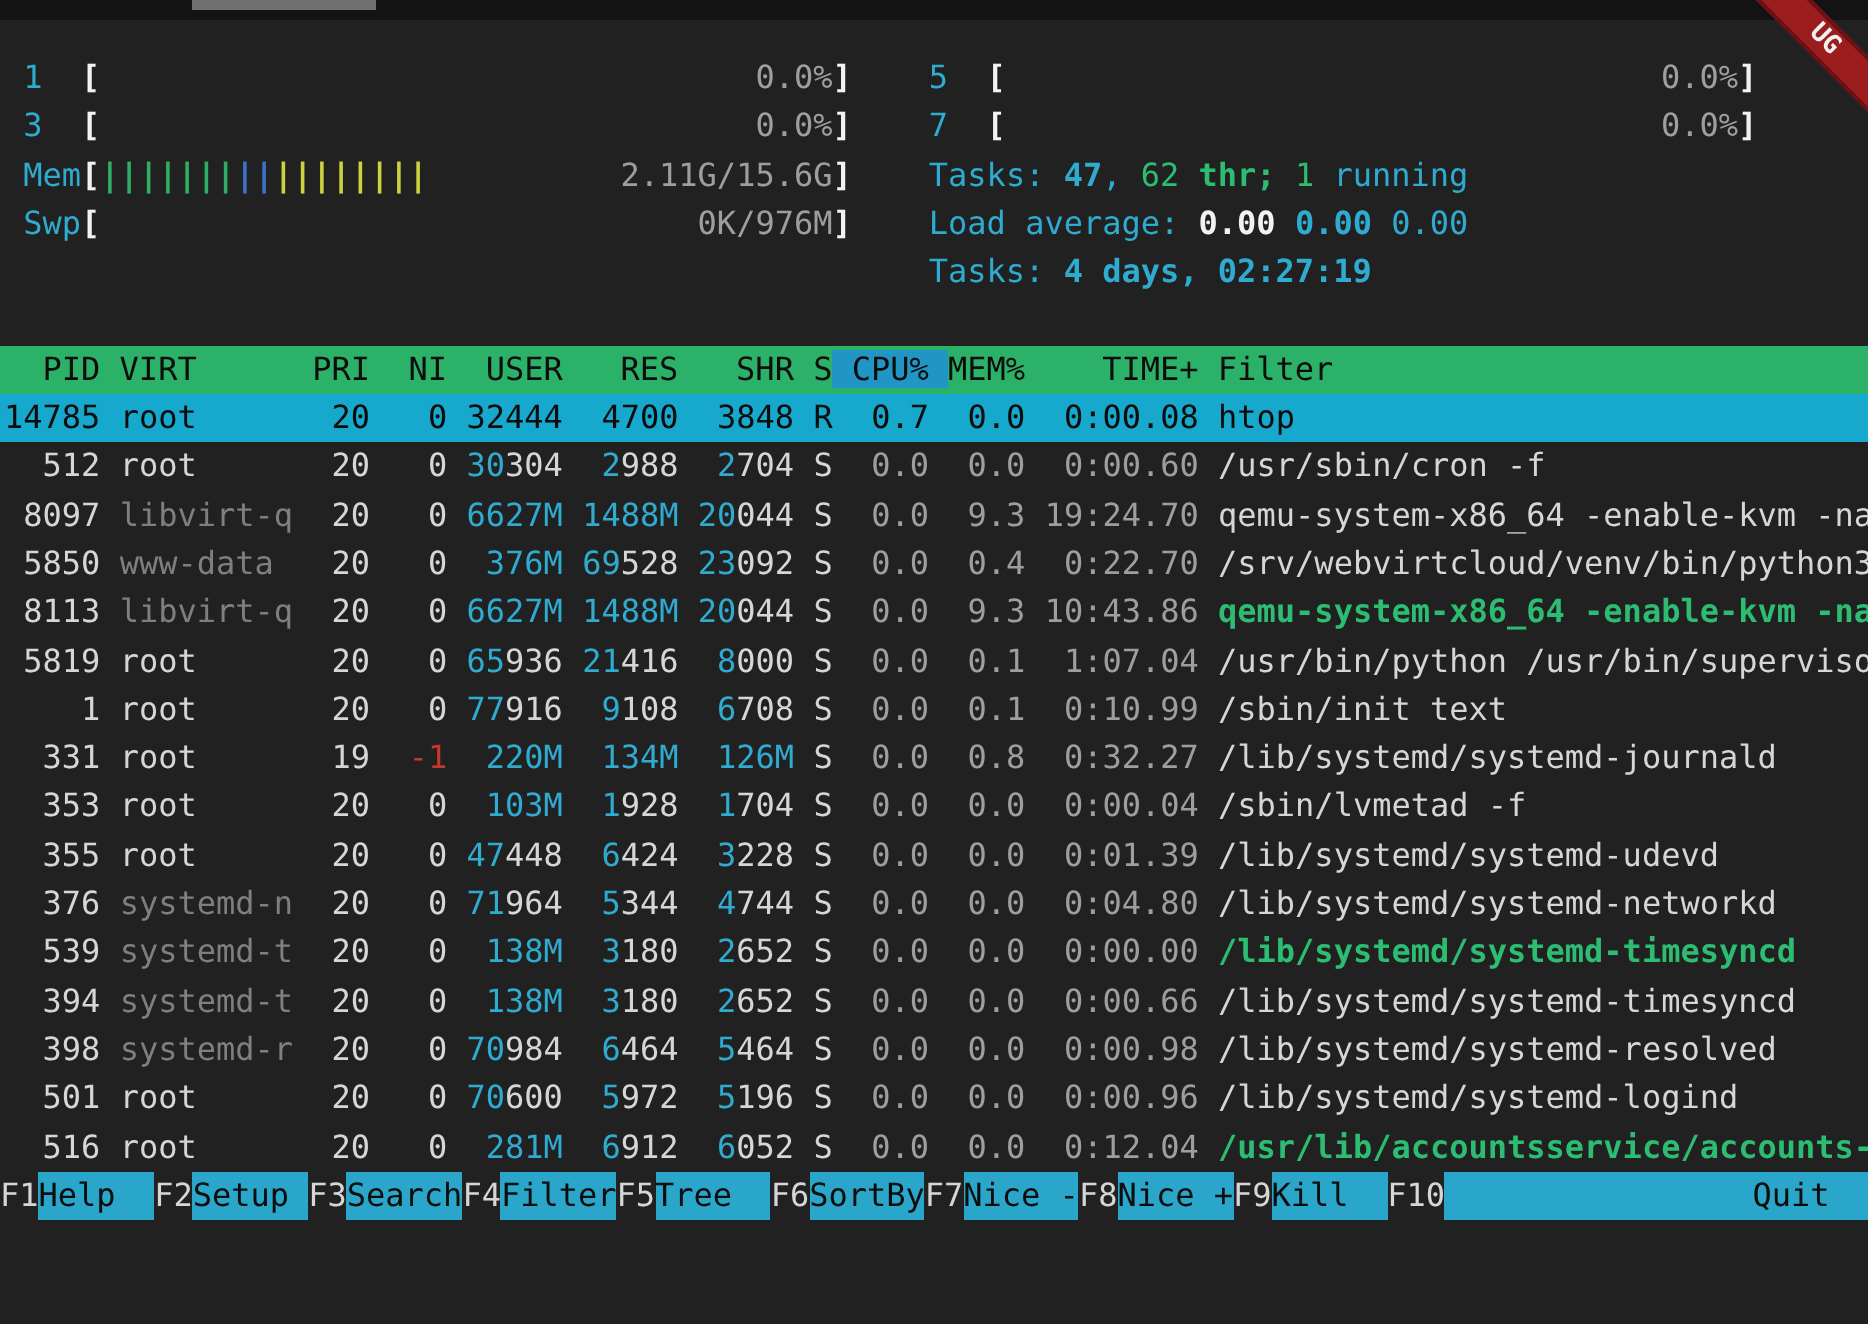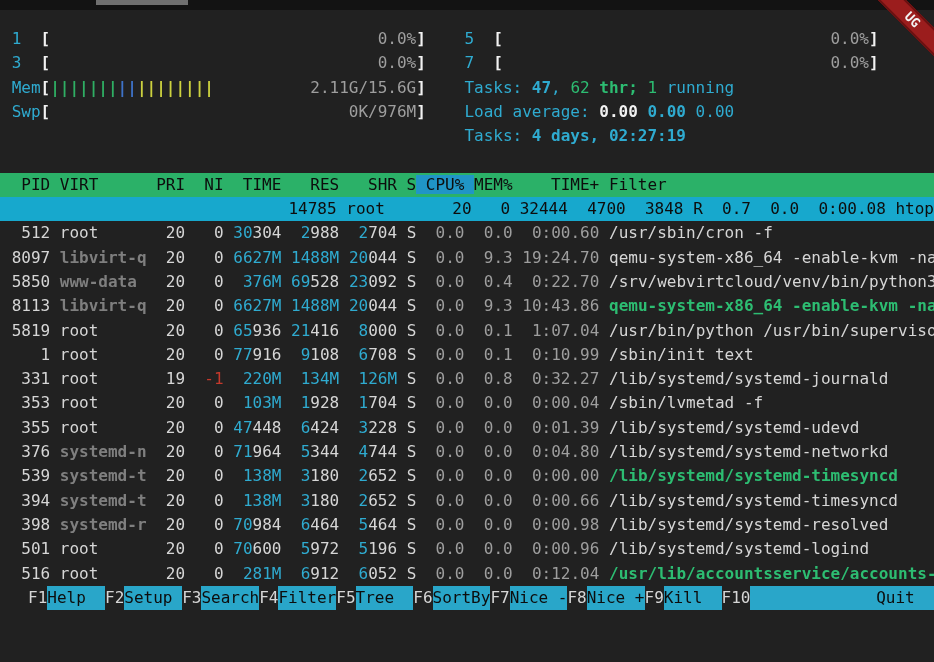--- a/index.html
+++ b/index.html
@@ -10,31 +10,31 @@
   .term{position:absolute;top:10px;left:0;width:934px;height:652px;background:var(--bg,#212121);padding:17px 0 0 2px;box-sizing:border-box;overflow:hidden;}
   .line{height:24.3px;line-height:24.3px;font-size:16px;white-space:pre;}
   
   .c  {color:var(--cyan);}
   .bc {color:var(--cyan);font-weight:bold;}
   .g  {color:var(--green);font-weight:bold;}
   .bg2{color:var(--green);font-weight:normal;}
   .w  {color:var(--white);}
   .bw {color:var(--brightWhite);font-weight:bold;}
   .gr {color:var(--gray);}
-  .dim{color:var(--dim);font-weight:bold;}
+  .dim{color:var(--dim);}
   .r  {color:var(--red);}
   .pg {color:var(--pipeGreen);font-weight:bold;}
   .pb {color:var(--pipeBlue);font-weight:bold;}
   .py {color:var(--pipeYellow);font-weight:bold;}
   .thead{background:var(--headerGreen);color:var(--black);margin-left:-2px;padding-left:2px;}
   .thead span{color:var(--black);}
   .thead .sort{background:var(--sortBlue);}
-  .sel{background:var(--selRow);color:var(--black);margin-left:-2px;padding-left:2px;text-align:right;}
+  .sel{background:var(--selRow);color:var(--black);margin-left:-2px;padding-left:2px;}
   .sel span{color:var(--black);}
-  .footer{display:flex;height:24.3px;line-height:24.3px;font-size:16px;white-space:pre;margin-left:-2px;padding-left:28px;}
+  .footer{display:flex;height:24.3px;line-height:24.3px;font-size:16px;white-space:pre;margin-left:-2px;}
   .fkey{color:var(--white);}
   .faction{background:var(--footerCyan);color:var(--black);}
   .faction:last-child{flex:1;text-align:right;}
   .ribbon{position:absolute;top:10px;right:-34px;width:112px;height:16px;background:var(--ribbonRed);
     border-top:2px solid #6b1111;border-bottom:2px solid #6b1111;transform:rotate(45deg);
     text-align:center;color:#f2f2f2;font-weight:bold;font-size:13px;line-height:16px;z-index:5;}
 </style>
 </head>
 <body>
 
@@ -47,21 +47,21 @@
   </div>
   <div class="term">
     <div id="meters">
         <div class="line"><span class="c"> 1  </span><span class="bw">[</span><span>                                  </span><span class="gr">0.0%</span><span class="bw">]</span><span>    </span><span class="c">5  </span><span class="bw">[</span><span>                                  </span><span class="gr">0.0%</span><span class="bw">]</span></div>
         <div class="line"><span class="c"> 3  </span><span class="bw">[</span><span>                                  </span><span class="gr">0.0%</span><span class="bw">]</span><span>    </span><span class="c">7  </span><span class="bw">[</span><span>                                  </span><span class="gr">0.0%</span><span class="bw">]</span></div>
         <div class="line"><span class="c"> Mem</span><span class="bw">[</span><span class="pg">|||||||</span><span class="pb">||</span><span class="py">||||||||</span><span>          </span><span class="gr">2.11G/15.6G</span><span class="bw">]</span><span>    </span><span class="c">Tasks: </span><span class="bc">47</span><span class="c">, </span><span class="bg2">62</span><span class="g"> thr; </span><span class="bg2">1</span><span class="c"> running</span></div>
         <div class="line"><span class="c"> Swp</span><span class="bw">[</span><span>                               </span><span class="gr">0K/976M</span><span class="bw">]</span><span>    </span><span class="c">Load average: </span><span class="bw">0.00</span><span> </span><span class="bc">0.00</span><span> </span><span class="c">0.00</span></div>
         <div class="line"><span>                                                </span><span class="c">Tasks: </span><span class="bc">4 days, 02:27:19</span></div>
       </div>
     <div class="line"> </div>
-    <div id="thead" class="line thead"><span>  PID </span><span>VIRT      </span><span>PRI </span><span> NI </span><span> TIME </span><span>  RES </span><span>  SHR </span><span>S</span><span class="sort"> CPU% </span><span>MEM% </span><span>   TIME+ </span><span>Filter</span></div>
+    <div id="thead" class="line thead"><span>  PID </span><span>VIRT      </span><span>PRI </span><span> NI </span><span> USER </span><span>  RES </span><span>  SHR </span><span>S</span><span class="sort"> CPU% </span><span>MEM% </span><span>   TIME+ </span><span>Filter</span></div>
     <div id="rows">
         <div class="line sel"><span>14785</span><span> </span><span>root     </span><span> </span><span> 20</span><span> </span><span>  0</span><span> </span><span>32444</span><span> </span><span> 4700</span><span> </span><span> 3848</span><span> </span><span>R</span><span> </span><span> 0.7</span><span> </span><span> 0.0</span><span> </span><span> 0:00.08</span><span> </span><span>htop</span></div>
         <div class="line"><span class="w">  512</span><span> </span><span class="w">root     </span><span> </span><span class="w"> 20</span><span> </span><span class="w">  0</span><span> </span><span class="c">30</span><span class="w">304</span><span> </span><span class="c"> 2</span><span class="w">988</span><span> </span><span class="c"> 2</span><span class="w">704</span><span> </span><span class="w">S</span><span> </span><span class="gr"> 0.0</span><span> </span><span class="gr"> 0.0</span><span> </span><span class="gr"> 0:00.60</span><span> </span><span class="w">/usr/sbin/cron -f</span></div>
         <div class="line"><span class="w"> 8097</span><span> </span><span class="dim">libvirt-q</span><span> </span><span class="w"> 20</span><span> </span><span class="w">  0</span><span> </span><span class="c">6627M</span><span> </span><span class="c">1488M</span><span> </span><span class="c">20</span><span class="w">044</span><span> </span><span class="w">S</span><span> </span><span class="gr"> 0.0</span><span> </span><span class="gr"> 9.3</span><span> </span><span class="gr">19:24.70</span><span> </span><span class="w">qemu-system-x86_64 -enable-kvm -na</span></div>
         <div class="line"><span class="w"> 5850</span><span> </span><span class="dim">www-data </span><span> </span><span class="w"> 20</span><span> </span><span class="w">  0</span><span> </span><span class="c"> 376M</span><span> </span><span class="c">69</span><span class="w">528</span><span> </span><span class="c">23</span><span class="w">092</span><span> </span><span class="w">S</span><span> </span><span class="gr"> 0.0</span><span> </span><span class="gr"> 0.4</span><span> </span><span class="gr"> 0:22.70</span><span> </span><span class="w">/srv/webvirtcloud/venv/bin/python3</span></div>
         <div class="line"><span class="w"> 8113</span><span> </span><span class="dim">libvirt-q</span><span> </span><span class="w"> 20</span><span> </span><span class="w">  0</span><span> </span><span class="c">6627M</span><span> </span><span class="c">1488M</span><span> </span><span class="c">20</span><span class="w">044</span><span> </span><span class="w">S</span><span> </span><span class="gr"> 0.0</span><span> </span><span class="gr"> 9.3</span><span> </span><span class="gr">10:43.86</span><span> </span><span class="g">qemu-system-x86_64 -enable-kvm -na</span></div>
         <div class="line"><span class="w"> 5819</span><span> </span><span class="w">root     </span><span> </span><span class="w"> 20</span><span> </span><span class="w">  0</span><span> </span><span class="c">65</span><span class="w">936</span><span> </span><span class="c">21</span><span class="w">416</span><span> </span><span class="c"> 8</span><span class="w">000</span><span> </span><span class="w">S</span><span> </span><span class="gr"> 0.0</span><span> </span><span class="gr"> 0.1</span><span> </span><span class="gr"> 1:07.04</span><span> </span><span class="w">/usr/bin/python /usr/bin/superviso</span></div>
         <div class="line"><span class="w">    1</span><span> </span><span class="w">root     </span><span> </span><span class="w"> 20</span><span> </span><span class="w">  0</span><span> </span><span class="c">77</span><span class="w">916</span><span> </span><span class="c"> 9</span><span class="w">108</span><span> </span><span class="c"> 6</span><span class="w">708</span><span> </span><span class="w">S</span><span> </span><span class="gr"> 0.0</span><span> </span><span class="gr"> 0.1</span><span> </span><span class="gr"> 0:10.99</span><span> </span><span class="w">/sbin/init text</span></div>
         <div class="line"><span class="w">  331</span><span> </span><span class="w">root     </span><span> </span><span class="w"> 19</span><span> </span><span class="r"> -1</span><span> </span><span class="c"> 220M</span><span> </span><span class="c"> 134M</span><span> </span><span class="c"> 126M</span><span> </span><span class="w">S</span><span> </span><span class="gr"> 0.0</span><span> </span><span class="gr"> 0.8</span><span> </span><span class="gr"> 0:32.27</span><span> </span><span class="w">/lib/systemd/systemd-journald</span></div>
         <div class="line"><span class="w">  353</span><span> </span><span class="w">root     </span><span> </span><span class="w"> 20</span><span> </span><span class="w">  0</span><span> </span><span class="c"> 103M</span><span> </span><span class="c"> 1</span><span class="w">928</span><span> </span><span class="c"> 1</span><span class="w">704</span><span> </span><span class="w">S</span><span> </span><span class="gr"> 0.0</span><span> </span><span class="gr"> 0.0</span><span> </span><span class="gr"> 0:00.04</span><span> </span><span class="w">/sbin/lvmetad -f</span></div>

